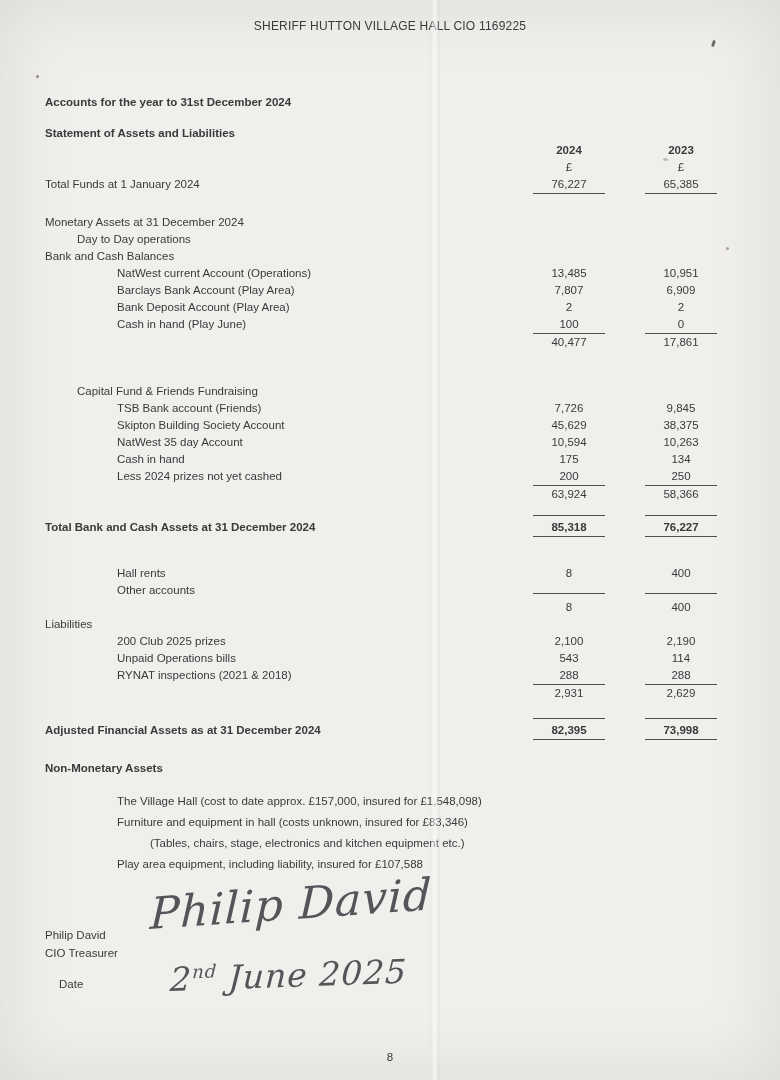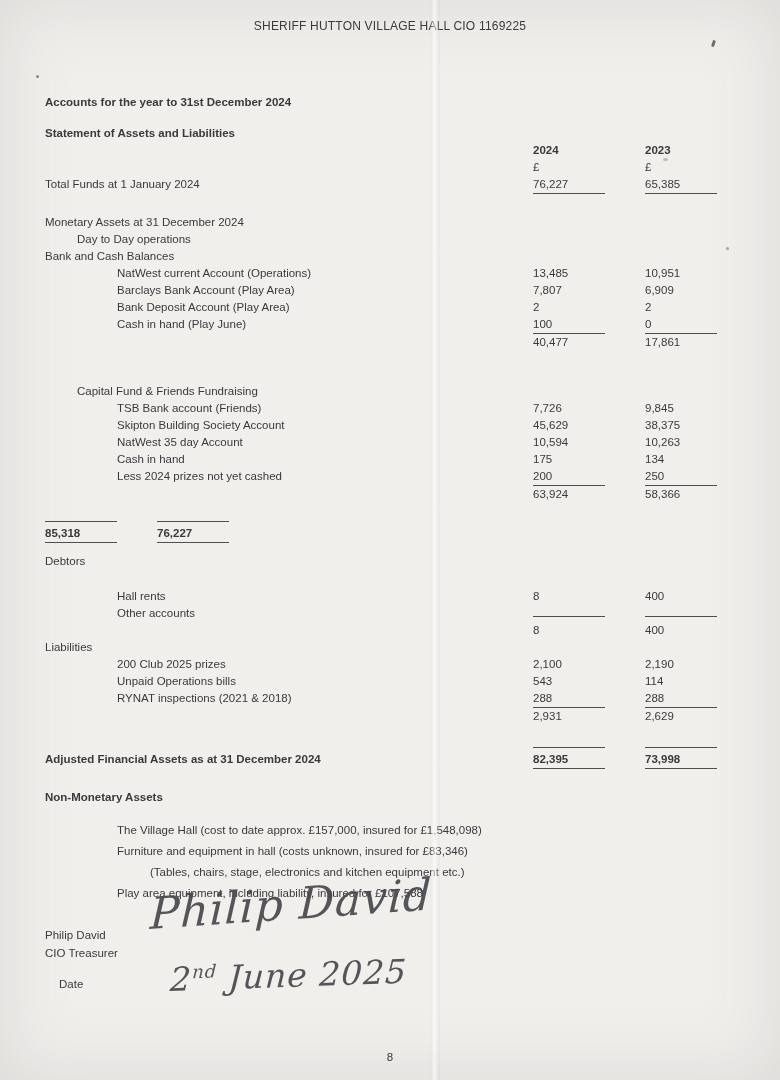--- a/index.html
+++ b/index.html
@@ -30,28 +30,28 @@
 
   .doc-title { text-align:center; padding-top:19px; font-size:12px; letter-spacing:.2px; }
   .h1 { margin:63px 0 0 45px; font-weight:bold; }
   .h2 { margin:19px 0 0 45px; font-weight:bold; }
 
   .fin-table { margin-top:3px; padding:0 63px 0 45px; }
   .row { display:flex; align-items:baseline; line-height:17px; min-height:17px; }
   .lbl { flex:1; }
   .ind1 { padding-left:32px; }
   .ind2 { padding-left:72px; }
-  .val { width:72px; text-align:left; }
+  .val { width:72px; text-align:center; }
   .spc { width:40px; }
   .bold { font-weight:bold; }
   .rule-under .val { border-bottom:1.5px solid #504f4b; }
   .rule-both .val {
     border-top:1.5px solid #504f4b;
     border-bottom:1.5px solid #504f4b;
-    padding-top:3px; margin-top:8px;
+    padding-top:3px; margin-top:2px;
   }
 
   .nm-head { margin:22px 0 8px 45px; font-weight:bold; }
   .nm-lines { margin-top:17px; line-height:21px; }
   .nm-ind2 { padding-left:117px; }
   .nm-ind3 { padding-left:150px; }
 
   .sig-block { position:absolute; left:45px; top:926px; line-height:18px; }
   .date-label { position:absolute; left:59px; top:978px; }
   .hand { font-family:"DejaVu Serif", serif; font-style:italic; color:#45444a; }
@@ -190,31 +190,26 @@
         <div class="val">250</div>
       </div>
       <div class="row">
         <div class="lbl"></div>
         <div class="val">63,924</div>
         <div class="spc"></div>
         <div class="val">58,366</div>
       </div>
       <div style="height: 10px;"></div>
       <div class="row bold rule-both">
+        <div class="lbl">Total Bank and Cash Assets at 31 December 2024</div>
         <div class="val">85,318</div>
         <div class="spc"></div>
         <div class="val">76,227</div>
       </div>
       <div style="height: 10px;"></div>
-      <div class="row">
-        <div class="lbl">Debtors</div>
-        <div class="val"></div>
-        <div class="spc"></div>
-        <div class="val"></div>
-      </div>
       <div style="height: 18px;"></div>
       <div class="row">
         <div class="lbl ind2">Hall rents</div>
         <div class="val">8</div>
         <div class="spc"></div>
         <div class="val">400</div>
       </div>
       <div class="row rule-under">
         <div class="lbl ind2">Other accounts</div>
         <div class="val"></div>

